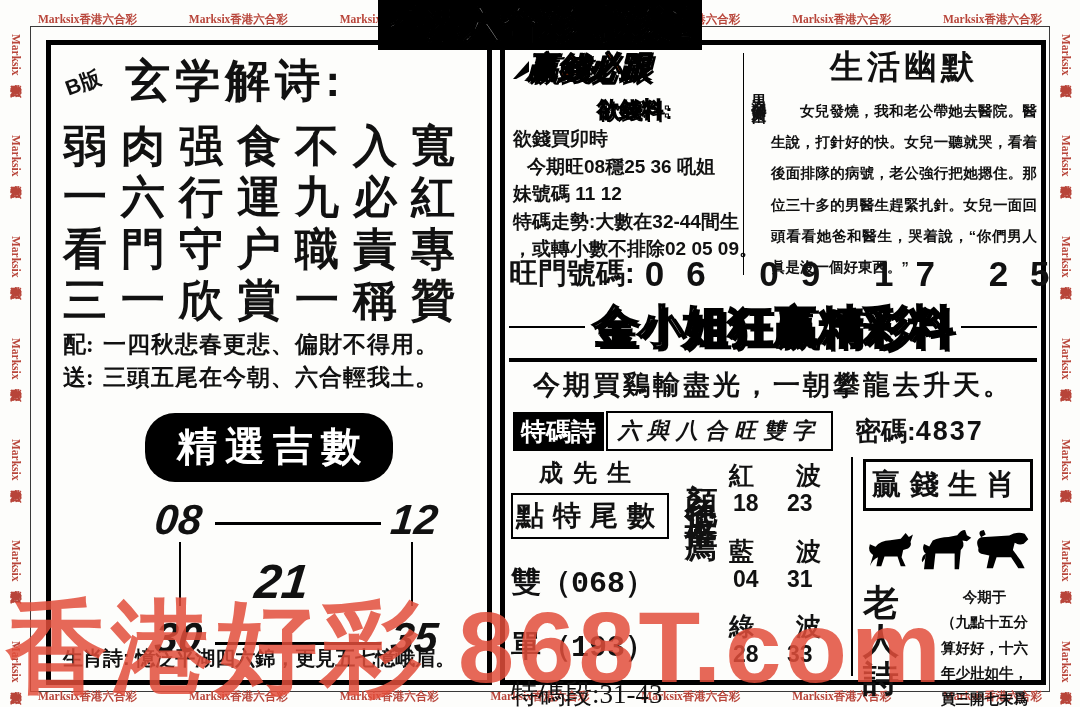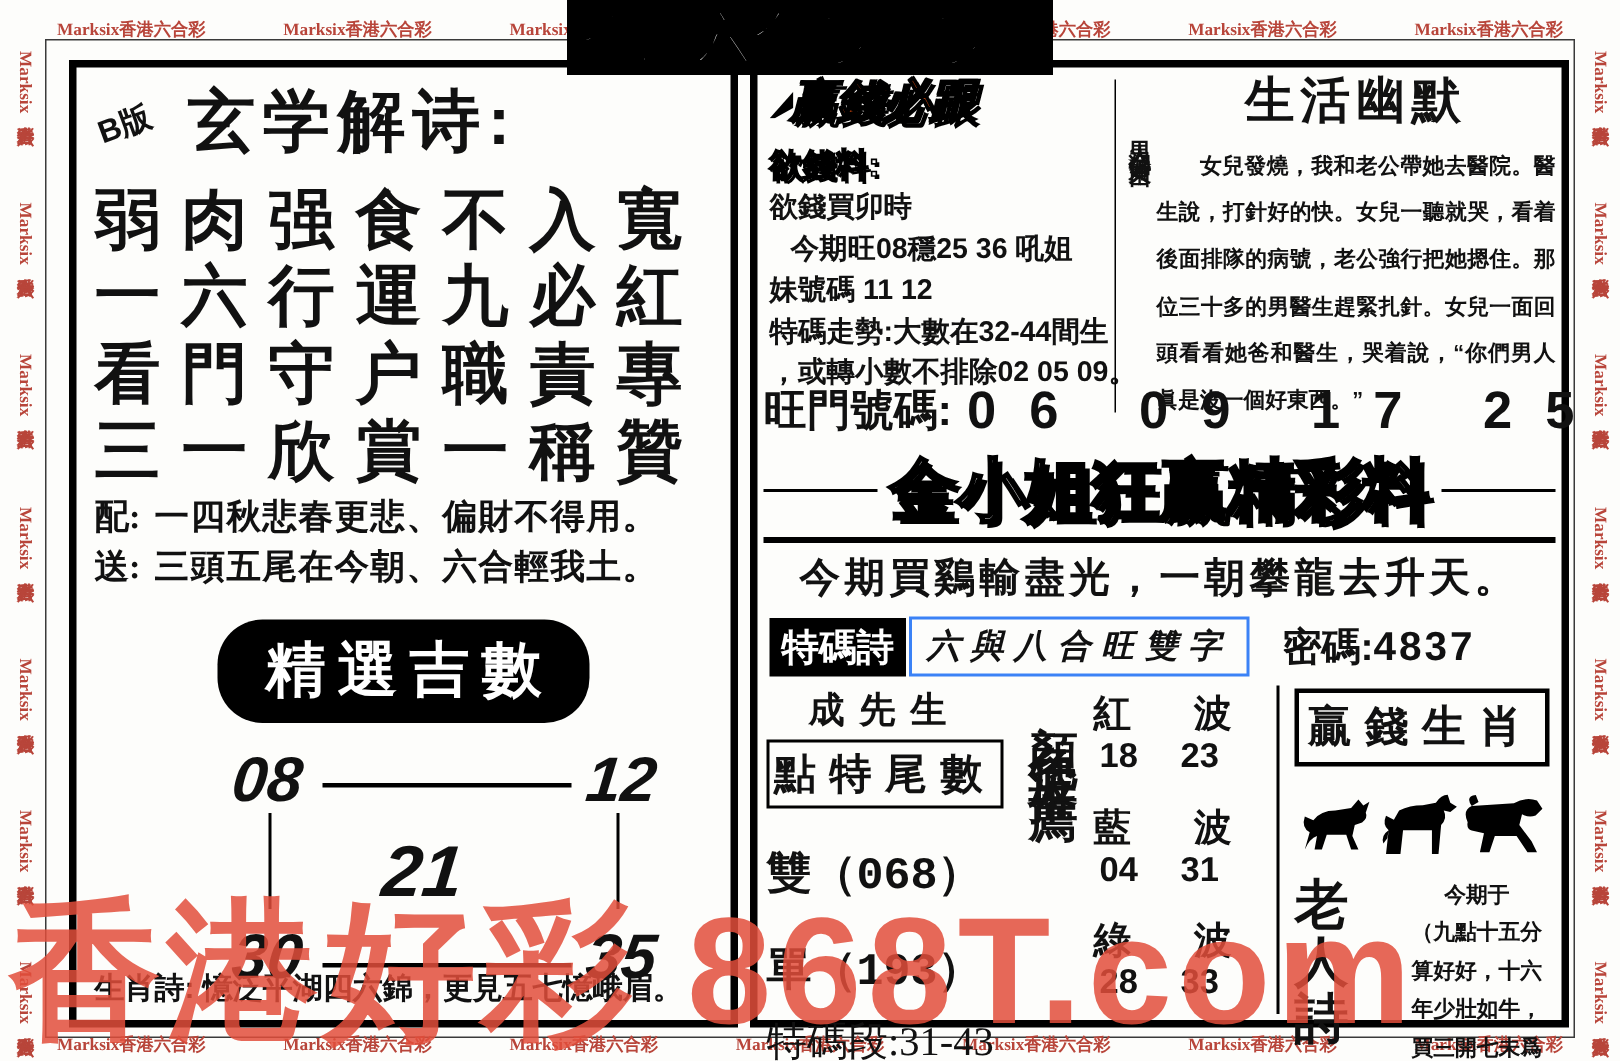--- a/index.html
+++ b/index.html
@@ -61,21 +61,21 @@
   .panel-right { position:absolute; }
   .rp { position:absolute; }
 
   .follow-sec { left:8px; top:2px; width:242px; }
   .follow-title { font-size:31px; font-weight:900; font-style:italic; white-space:nowrap;
                   color:#c2410c; -webkit-text-stroke:1.4px #000;
                   text-shadow:3px 3px 0 #000, -1px -1px 0 #000; padding-left:14px; }
   .flag { position:absolute; left:0; top:14px; width:16px; height:18px; background:#000;
           clip-path:polygon(0 100%, 100% 0, 100% 60%, 20% 100%); }
   .follow-sub { margin-top:6px; font-size:22px; font-weight:900; color:#fff;
-                -webkit-text-stroke:1.1px #000; text-shadow:2px 2px 0 #000; }
+                -webkit-text-stroke:1.1px #000; text-shadow:2px 2px 0 #000;text-align:center; }
   .f-line { font-size:19px; font-weight:700; white-space:nowrap; line-height:1.45; }
   .f-indent { margin-left:14px; }
 
   .vline1 { left:238px; top:8px; width:1px; height:222px; background:#000; }
   .vert-note { left:244px; top:36px; writing-mode:vertical-rl; font-family:"Liberation Serif", serif;
                font-size:15px; font-weight:700; letter-spacing:3px; }
 
   .humor-sec { left:266px; top:0; right:4px; }
   .humor-title { text-align:center; font-size:33px; font-weight:900; letter-spacing:4px; }
   .humor-text { margin-top:6px; font-size:14.5px; font-weight:700; line-height:2.15;
@@ -91,21 +91,21 @@
   .banner-wrap { left:4px; top:252px; right:4px; display:flex; align-items:center; }
   .banner-rule { flex:1; height:2px; background:#000; }
   .banner-text { font-size:45px; font-weight:900; white-space:nowrap; margin:0 8px; letter-spacing:0px;
                  color:#fff; -webkit-text-stroke:2px #000; text-shadow:4px 3px 0 #000; }
   .banner-underline { left:4px; top:313px; right:4px; height:4px; background:#000; }
   .banner-line2 { left:4px; top:322px; right:4px; text-align:center; white-space:nowrap;
                   font-family:"Liberation Serif", serif; font-size:27px; font-weight:900; letter-spacing:3px; }
 
   .special-row { left:8px; top:366px; display:flex; align-items:center; }
   .sp-label { background:#000; color:#fff; font-size:25px; font-weight:900; padding:3px 8px; }
-  .sp-text  { border:2px solid #3b82f6; font-family:"Liberation Serif", serif; font-style:italic;
+  .sp-text  { border:2px solid #000000; font-family:"Liberation Serif", serif; font-style:italic;
               font-size:22px; font-weight:700; letter-spacing:7px; padding:3px 10px; margin-left:2px; }
   .sp-code-label { font-size:26px; font-weight:900; margin-left:22px; }
   .sp-code { font-size:27px; font-weight:700; letter-spacing:2px; }
 
   .bgrid { left:6px; right:4px; top:412px; bottom:4px; display:flex; }
   .col-cheng { width:200px; display:flex; flex-direction:column; }
   .cheng-name { text-align:center; font-family:"Liberation Serif", serif; font-size:24px;
                 font-weight:900; letter-spacing:10px; }
   .cheng-box  { border:2px solid #000; text-align:center; font-family:"Liberation Serif", serif;
                 font-size:28px; font-weight:900; letter-spacing:9px; margin-top:4px; padding:2px 0; }

